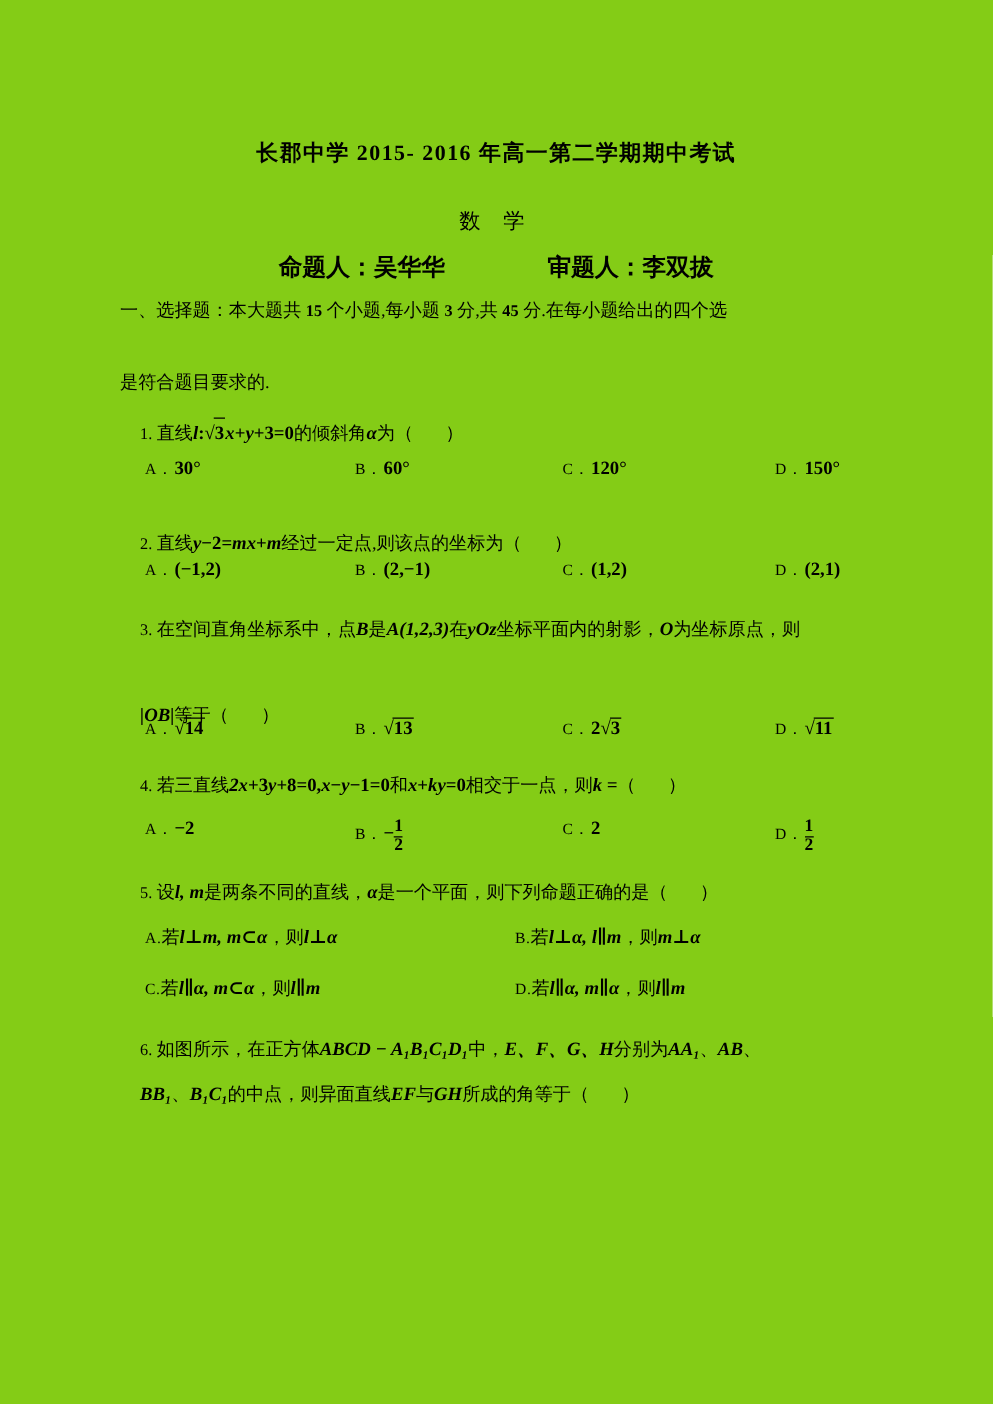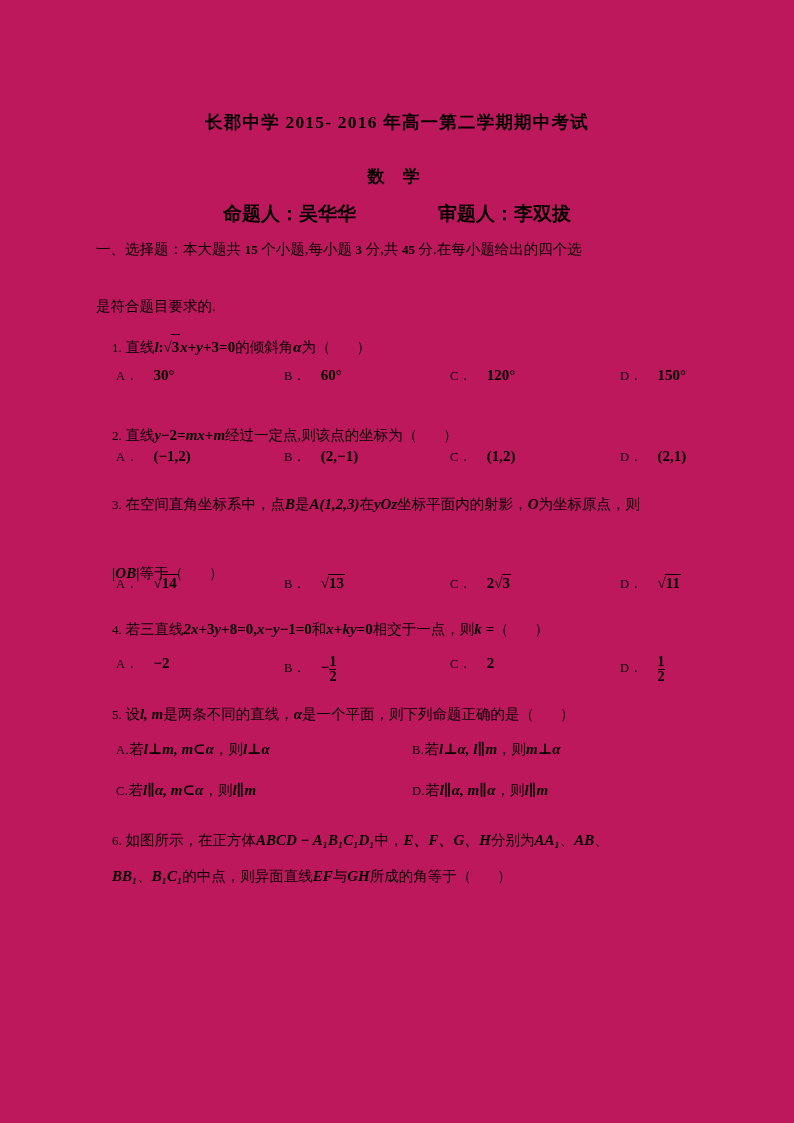--- a/index.html
+++ b/index.html
@@ -13,41 +13,41 @@
     font-family: "Liberation Serif", "DejaVu Serif", serif;
     color: #000000;
     position: relative;
     overflow: hidden;
   }
   .page {
     position: absolute;
     left: 0; top: 0;
     width: 794px;
     height: 1123px;
-    background: #be185d;
+    background: #84cc16;
   }
 
   
   .doc-title {
     position: absolute;
     left: 0; top: 110px;
     width: 794px;
     text-align: center;
     font-family: "Liberation Serif", "DejaVu Serif", serif;
     font-weight: bold;
     font-size: 17.5px;
     letter-spacing: 1.2px;
     white-space: nowrap;
   }
   .subject-title {
     position: absolute;
     left: 0; top: 165px;
     width: 794px;
     text-align: center;
-    font-weight: bold;
+    font-weight: normal;
     font-size: 17px;
     letter-spacing: 7px;
   }
   .byline {
     position: absolute;
     left: 0; top: 201px;
     width: 794px;
     text-align: center;
     font-weight: bold;
     font-size: 19px;
@@ -136,21 +136,21 @@
     white-space: nowrap;
   }
   .opt-lbl {
     font-family: "Liberation Serif", "DejaVu Serif", serif;
     font-size: 12.5px;
     letter-spacing: 0.5px;
   }
   .opt-val {
     font-weight: bold;
     font-size: 15px;
-    margin-left: 15px;
+    margin-left: 1px;
   }
   .oA { left: 4px; }
   .oB { left: 172px; }
   .oC { left: 338px; }
   .oD { left: 508px; }
 
   
   .opts-wide .oA2 { left: 4px; }
   .opts-wide .oB2 { left: 300px; }
   .blank { display: inline-block; width: 26px; }

